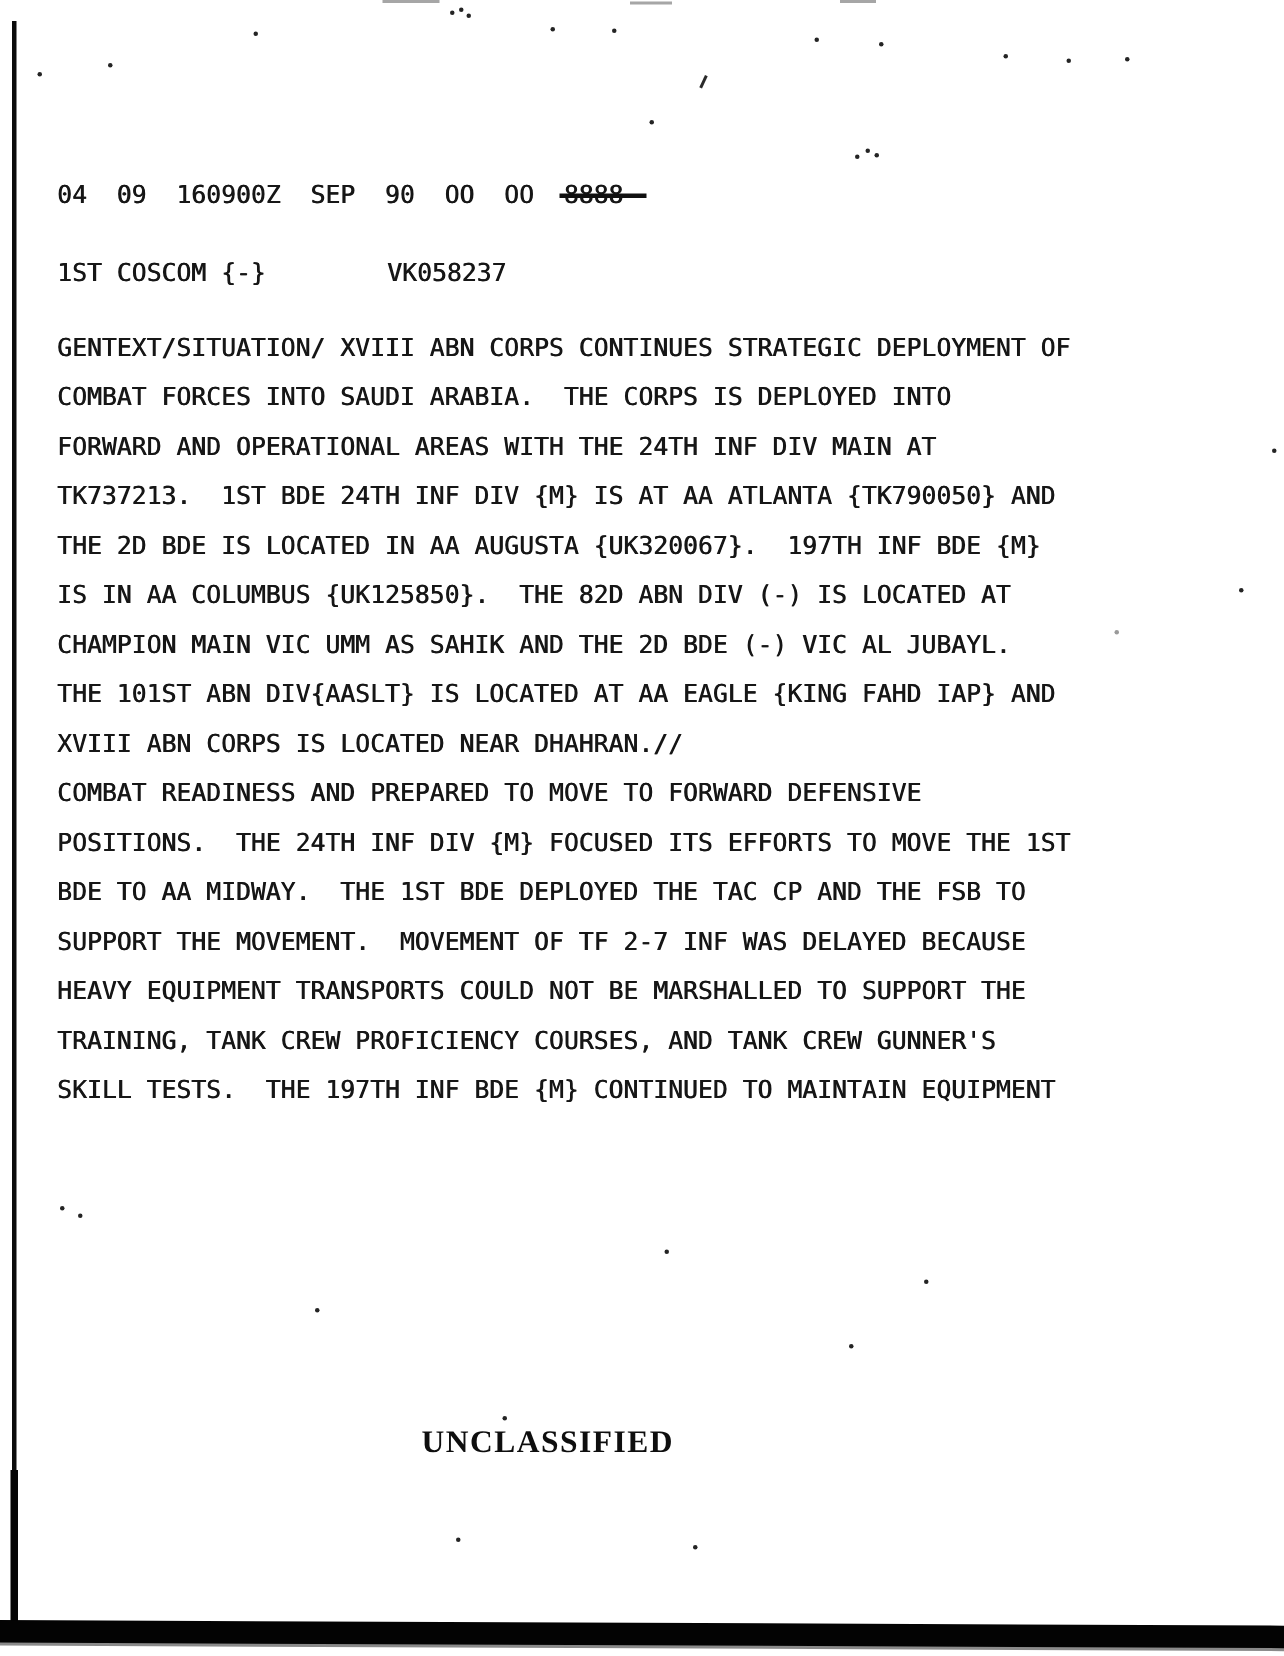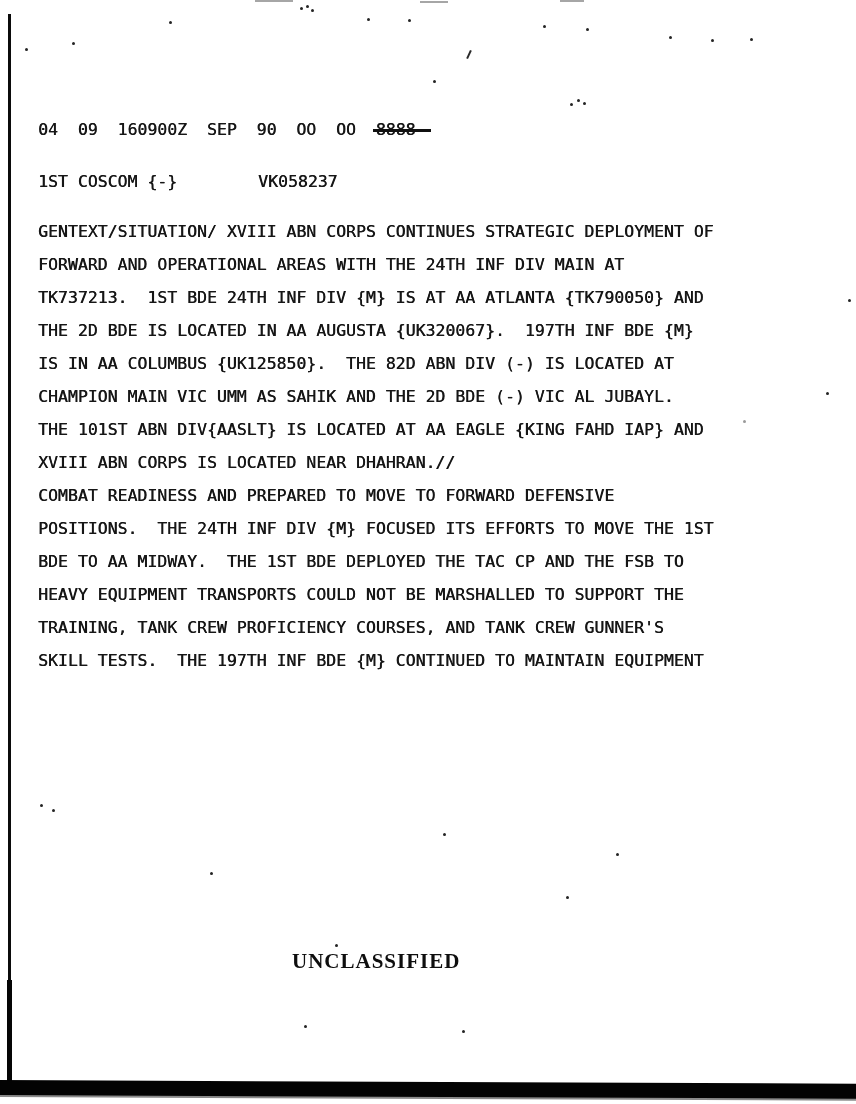--- a/index.html
+++ b/index.html
@@ -28,21 +28,21 @@
     width: calc(100% + 18px);
     height: 3px;
     background: #101010;
   }
   .addr-line { position: absolute; left: 38px; top: 172px; line-height: 20px; }
   .addr-code { margin-left: 81px; }
   .body-text { position: absolute; left: 38px; top: 215px; }
   .body-line { height: 33px; line-height: 33px; }
   .classification {
     position: absolute;
-    left: 292px;
+    left: 281px;
     top: 949px;
     font-family: "Liberation Serif", "DejaVu Serif", serif;
     font-weight: bold;
     font-size: 21px;
     letter-spacing: 1px;
     color: #0e0e0e;
     white-space: pre;
   }
   
   .edge-line-left {
@@ -116,30 +116,32 @@
   <div class="speck" style="left:335px; top:944px;"></div>
   <div class="speck" style="left:304px; top:1025px;"></div>
   <div class="speck" style="left:462px; top:1030px;"></div>
 
   <div class="dtg-line mono"><span>04  09  160900Z  SEP  90  OO  OO  </span><span class="strike">8888</span></div>
 
   <div class="addr-line mono"><span>1ST COSCOM {-}</span><span class="addr-code">VK058237</span></div>
 
   <div class="body-text">
     <div class="body-line mono">GENTEXT/SITUATION/ XVIII ABN CORPS CONTINUES STRATEGIC DEPLOYMENT OF</div>
+    <div class="body-line mono">COMBAT FORCES INTO SAUDI ARABIA.  THE CORPS IS DEPLOYED INTO</div>
     <div class="body-line mono">FORWARD AND OPERATIONAL AREAS WITH THE 24TH INF DIV MAIN AT</div>
     <div class="body-line mono">TK737213.  1ST BDE 24TH INF DIV {M} IS AT AA ATLANTA {TK790050} AND</div>
     <div class="body-line mono">THE 2D BDE IS LOCATED IN AA AUGUSTA {UK320067}.  197TH INF BDE {M}</div>
     <div class="body-line mono">IS IN AA COLUMBUS {UK125850}.  THE 82D ABN DIV (-) IS LOCATED AT</div>
     <div class="body-line mono">CHAMPION MAIN VIC UMM AS SAHIK AND THE 2D BDE (-) VIC AL JUBAYL.</div>
     <div class="body-line mono">THE 101ST ABN DIV{AASLT} IS LOCATED AT AA EAGLE {KING FAHD IAP} AND</div>
     <div class="body-line mono">XVIII ABN CORPS IS LOCATED NEAR DHAHRAN.//</div>
     <div class="body-line mono">COMBAT READINESS AND PREPARED TO MOVE TO FORWARD DEFENSIVE</div>
     <div class="body-line mono">POSITIONS.  THE 24TH INF DIV {M} FOCUSED ITS EFFORTS TO MOVE THE 1ST</div>
     <div class="body-line mono">BDE TO AA MIDWAY.  THE 1ST BDE DEPLOYED THE TAC CP AND THE FSB TO</div>
+    <div class="body-line mono">SUPPORT THE MOVEMENT.  MOVEMENT OF TF 2-7 INF WAS DELAYED BECAUSE</div>
     <div class="body-line mono">HEAVY EQUIPMENT TRANSPORTS COULD NOT BE MARSHALLED TO SUPPORT THE</div>
     <div class="body-line mono">TRAINING, TANK CREW PROFICIENCY COURSES, AND TANK CREW GUNNER'S</div>
     <div class="body-line mono">SKILL TESTS.  THE 197TH INF BDE {M} CONTINUED TO MAINTAIN EQUIPMENT</div>
   </div>
 
   <div class="classification">UNCLASSIFIED</div>
 
 </div>
 
 </body></html>

